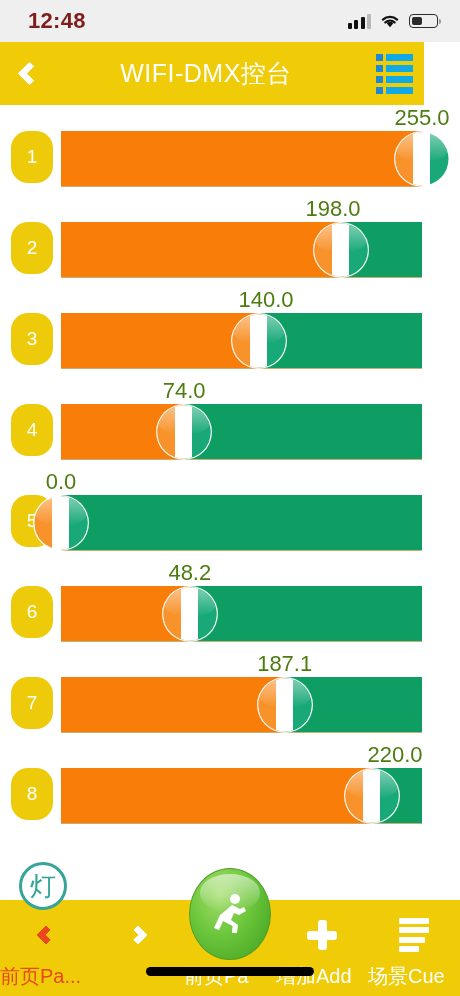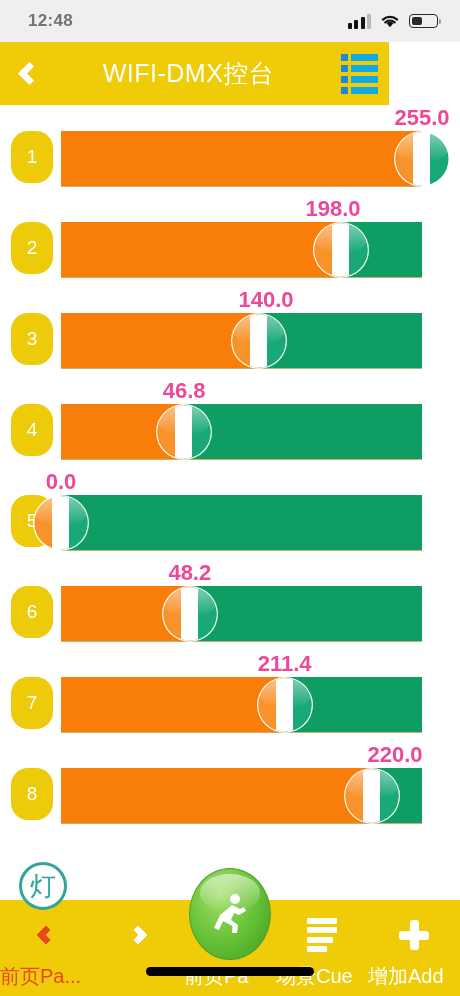--- a/index.html
+++ b/index.html
@@ -11,41 +11,41 @@
   }
   #app { position: relative; width: 460px; height: 996px; background: #fff; }
 
   
   .statusbar {
     position: absolute; top: 0; left: 0; width: 460px; height: 42px;
     background: #efefef;
     display: flex; align-items: center; justify-content: space-between;
     padding: 0 22px 0 28px;
   }
-  .status-time { font-size: 17px; font-weight: 700; color: #737373; letter-spacing: .3px; }
+  .status-time { font-size: 22px; font-weight: 700; color: #7f1d1d; letter-spacing: .3px; }
   .status-right { display: flex; align-items: center; gap: 8px; }
   .signal { display: flex; align-items: flex-end; gap: 2.5px; height: 15px; }
   .signal i { width: 4px; background: #111; border-radius: 1px; display: block; }
   .signal i:nth-child(1) { height: 6px; }
   .signal i:nth-child(2) { height: 9px; }
   .signal i:nth-child(3) { height: 12px; }
   .signal i:nth-child(4) { height: 15px; background: #b9b9b9; }
   .battery {
     width: 29px; height: 14px; border: 1.6px solid #2b2b2b; border-radius: 4px;
     position: relative; padding: 1.6px;
   }
   .battery::after {
     content: ""; position: absolute; right: -4px; top: 4px;
     width: 2.4px; height: 5px; background: #9a9a9a; border-radius: 0 2px 2px 0;
   }
   .battery-fill { height: 100%; width: 42%; background: #2b2b2b; border-radius: 2px; }
 
   
   .titlebar {
-    position: absolute; top: 42px; left: 0; width: 389px; height: 63px;
+    position: absolute; top: 42px; left: 0; width: 424px; height: 63px;
     background: #EFCC07; display: flex; align-items: center;
   }
   .back-btn {
     width: 58px; height: 63px; display: flex; align-items: center; justify-content: center;
     cursor: pointer;
   }
   .chev-left {
     width: 17px; height: 17px;
     border-left: 7px solid #fff; border-bottom: 7px solid #fff;
     transform: rotate(45deg); border-radius: 2px;
@@ -86,21 +86,21 @@
     background: linear-gradient(to right,
       #F8922B 0%, #F8922B 33%, #ffffff 33%, #ffffff 66%, #19A978 66%, #19A978 100%);
   }
   .thumb::after {
     content: ""; position: absolute; left: 0; top: 0; width: 100%; height: 55%;
     background: linear-gradient(to bottom, rgba(255,255,255,.45), rgba(255,255,255,0));
     border-radius: 50% 50% 45% 45%;
   }
   .val-label {
     position: absolute; top: 0; transform: translateX(-50%);
-    color: #ec4899; font-size: 22px; font-weight: 700; white-space: nowrap;
+    color: #4d7c0f; font-size: 22px; font-weight: 400; white-space: nowrap;
   }
 
   
   .lamp {
     position: absolute; left: 19px; top: 862px;
     width: 48px; height: 48px; border-radius: 50%;
     border: 3px solid #35A59A; background: #ffffff;
     display: flex; align-items: center; justify-content: center;
     color: #35A59A; font-size: 26px; line-height: 1; cursor: pointer; z-index: 6;
   }
@@ -234,21 +234,21 @@
       <div class="slider-row">
         <div class="badge">3</div>
         <div class="val-label" style="left:266px">140.0</div>
         <div class="track">
           <div class="fill" style="width:198.19607843137257px"></div>
           <div class="thumb" style="left:198.19607843137257px"></div>
         </div>
       </div>
       <div class="slider-row">
         <div class="badge">4</div>
-        <div class="val-label" style="left:184.16470588235296px">46.8</div>
+        <div class="val-label" style="left:184.16470588235296px">74.0</div>
         <div class="track">
           <div class="fill" style="width:123.16470588235295px"></div>
           <div class="thumb" style="left:123.16470588235295px"></div>
         </div>
       </div>
       <div class="slider-row">
         <div class="badge">5</div>
         <div class="val-label" style="left:61px">0.0</div>
         <div class="track">
           <div class="fill" style="width:0px"></div>
@@ -258,21 +258,21 @@
       <div class="slider-row">
         <div class="badge">6</div>
         <div class="val-label" style="left:189.82745098039217px">48.2</div>
         <div class="track">
           <div class="fill" style="width:128.82745098039217px"></div>
           <div class="thumb" style="left:128.82745098039217px"></div>
         </div>
       </div>
       <div class="slider-row">
         <div class="badge">7</div>
-        <div class="val-label" style="left:284.678431372549px">211.4</div>
+        <div class="val-label" style="left:284.678431372549px">187.1</div>
         <div class="track">
           <div class="fill" style="width:223.67843137254903px"></div>
           <div class="thumb" style="left:223.67843137254903px"></div>
         </div>
       </div>
       <div class="slider-row">
         <div class="badge">8</div>
         <div class="val-label" style="left:395px">220.0</div>
         <div class="track">
           <div class="fill" style="width:311.45098039215685px"></div>
@@ -296,40 +296,40 @@
 
     <div class="tab">
       <div class="tab-icon">
         <span class="chev-sm"></span>
       </div>
     </div>
 
     <div class="tab">
       <div class="tab-icon"></div>
       <div class="tab-label">前页Pa</div>
+    </div>
+
+    <div class="tab">
+      <div class="tab-icon">
+        <span class="plus"></span>
+      </div>
+      <div class="tab-label">增加Add</div>
     </div>
 
     <div class="tab">
       <div class="tab-icon">
         <span class="bars">
             <span></span>
             <span></span>
             <span></span>
             <span></span>
           </span>
       </div>
       <div class="tab-label">场景Cue</div>
     </div>
-
-    <div class="tab">
-      <div class="tab-icon">
-        <span class="plus"></span>
-      </div>
-      <div class="tab-label">增加Add</div>
-    </div>
   </div>
 
   <div class="run-btn">
     <svg class="runner" width="40" height="44" viewBox="0 0 40 44">
       <circle cx="25" cy="7" r="5" fill="#fff"></circle>
       <path d="M22 13 L30 17 L34 15 L36 19 L29 23 L24 21 L21 28 L28 33 L27 41 L22 41 L22.5 34 L13 29 L9 38 L4 36 L10 23 L15 19 Z" fill="#fff"></path>
     </svg>
   </div>
 
   <div class="home-indicator"></div>

